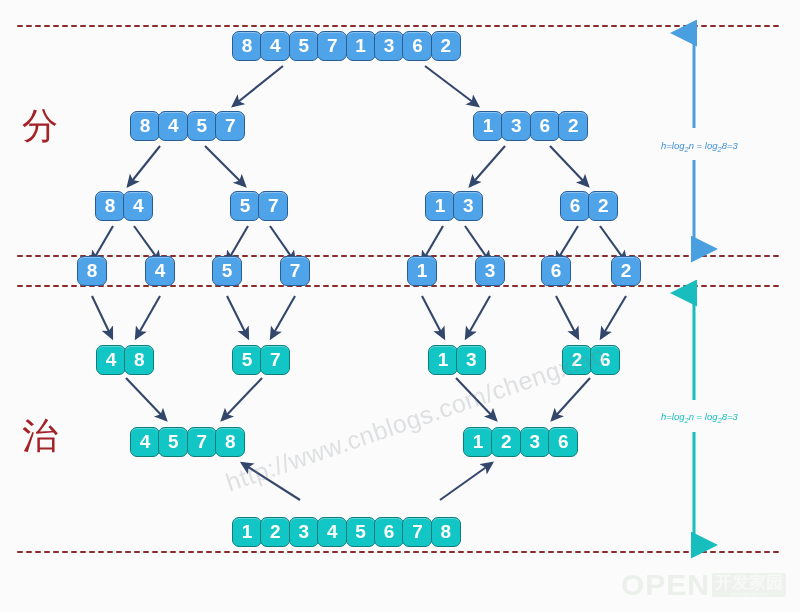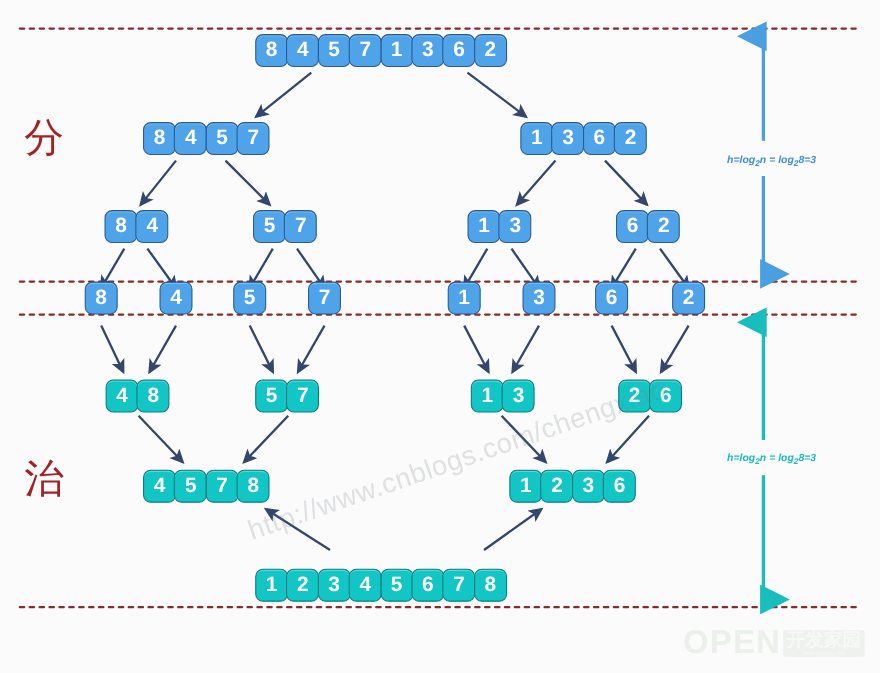--- a/index.html
+++ b/index.html
@@ -50,21 +50,21 @@
     font-size:36px;
     font-family:"DejaVu Sans","Liberation Sans",sans-serif;
     font-weight:500;
     line-height:1;
   }
 
   
   .h-note{
     position:absolute;
     font-size:9.5px;
-    font-weight:bold;
+    font-weight:normal;
     font-style:italic;
     white-space:nowrap;
     font-family:"Liberation Sans","DejaVu Sans",sans-serif;
   }
   .h-note sub{font-size:7.5px;font-style:italic;}
   .h-note.blue{color:#3f8fd6;}
   .h-note.teal{color:#18bdbd;}
 
   
   #wm-url{

